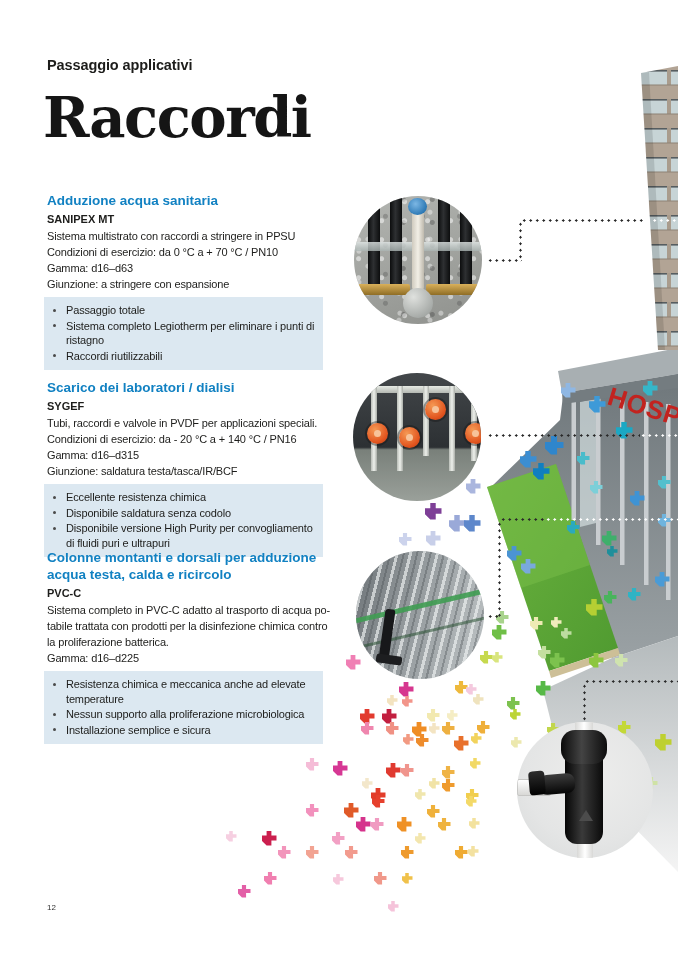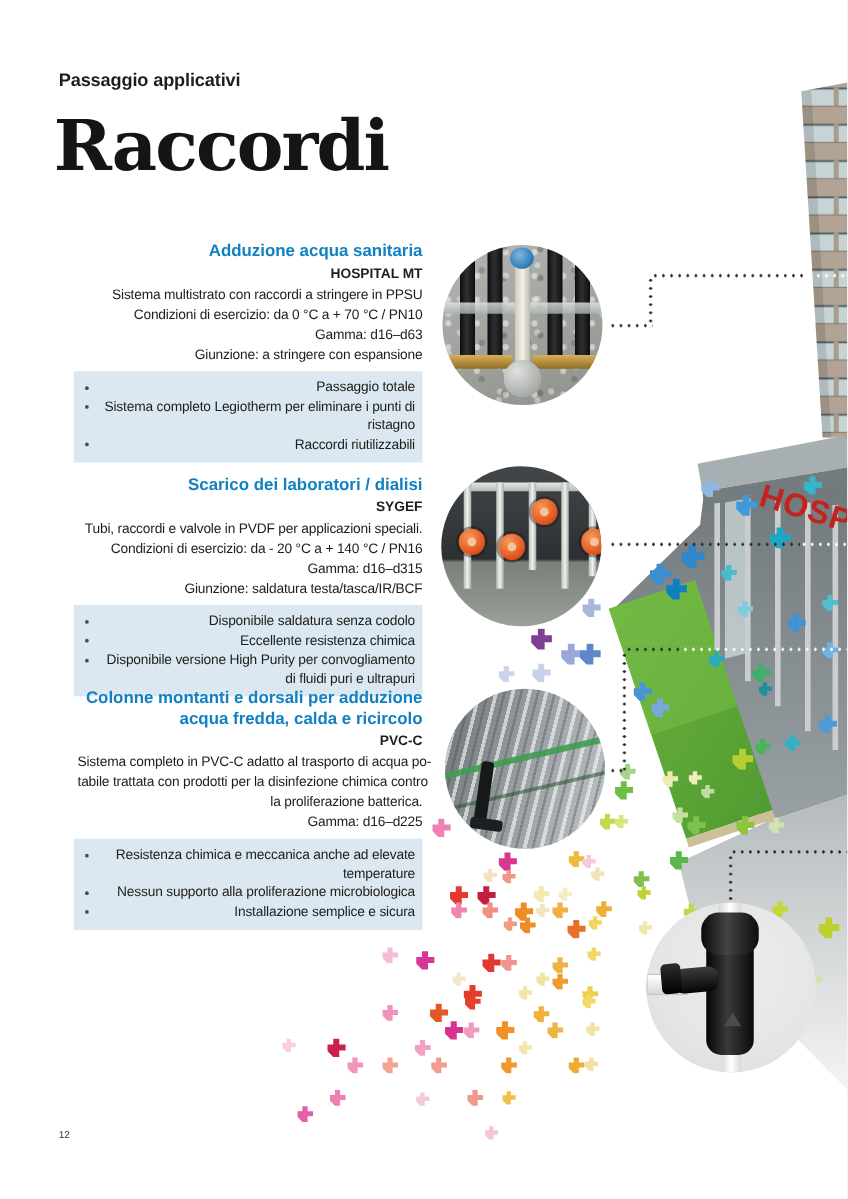--- a/index.html
+++ b/index.html
@@ -3,21 +3,21 @@
 <meta charset="utf-8">
 <style>
   html,body{margin:0;padding:0;background:#e9e9e9;}
   .page{position:relative;width:678px;height:959px;background:#ffffff;overflow:hidden;
         font-family:"Liberation Sans",sans-serif;color:#1d1d1b;margin:0 auto;}
 
   
   .eyebrow{position:absolute;left:47px;top:57px;font-size:14.5px;font-weight:bold;letter-spacing:-.1px;}
   .title{position:absolute;left:43px;top:84px;margin:0;font-family:"DejaVu Serif",serif;
          font-weight:bold;font-size:56px;letter-spacing:-1.5px;color:#151515;}
-  .sec{position:absolute;left:62px;width:276px;text-align:right;}
+  .sec{position:absolute;left:47px;width:276px;}
   .sec h2{margin:0 0 3px 0;font-size:13.5px;line-height:17px;font-weight:bold;color:#1181c2;}
   .prod{font-size:11px;font-weight:bold;line-height:15px;margin-bottom:1px;}
   .bodyline{font-size:11px;line-height:16px;letter-spacing:-.15px;white-space:nowrap;}
   .panel{list-style:none;margin:5px 0 0 -3px;padding:5px 6px 6px 0;width:273px;background:#dce8f1;}
   .panel li{position:relative;padding-left:22px;font-size:11px;line-height:14.5px;letter-spacing:-.15px;margin:1px 0;}
   .panel li .dot{position:absolute;left:9px;top:5.5px;width:3px;height:3px;border-radius:50%;background:#4a4a4a;}
   .pagenum{position:absolute;left:47px;top:903px;font-size:8px;color:#333;}
 
   
   .scene{position:absolute;left:0;top:0;z-index:1;}
@@ -309,48 +309,48 @@
     <div class="branch"></div>
     <div class="nut"></div>
     <div class="tri"></div>
   </div>
 
   <div class="eyebrow">Passaggio applicativi</div>
   <h1 class="title">Raccordi</h1>
 
   <section class="sec" style="top:192px">
     <h2>Adduzione acqua sanitaria</h2>
-    <div class="prod">HOSPITAL MT</div>
+    <div class="prod">SANIPEX MT</div>
     <div class="bodyline">Sistema multistrato con raccordi a stringere in PPSU</div>
     <div class="bodyline">Condizioni di esercizio: da 0 °C a + 70 °C / PN10</div>
     <div class="bodyline">Gamma: d16–d63</div>
     <div class="bodyline">Giunzione: a stringere con espansione</div>
     <ul class="panel">
       <li><span class="dot"></span><span>Passaggio totale</span></li>
       <li><span class="dot"></span><span>Sistema completo Legiotherm per eliminare i punti di ristagno</span></li>
       <li><span class="dot"></span><span>Raccordi riutilizzabili</span></li>
     </ul>
   </section>
 
   <section class="sec" style="top:379px">
     <h2>Scarico dei laboratori / dialisi</h2>
     <div class="prod">SYGEF</div>
     <div class="bodyline">Tubi, raccordi e valvole in PVDF per applicazioni speciali.</div>
     <div class="bodyline">Condizioni di esercizio: da - 20 °C a + 140 °C / PN16</div>
     <div class="bodyline">Gamma: d16–d315</div>
     <div class="bodyline">Giunzione: saldatura testa/tasca/IR/BCF</div>
     <ul class="panel">
+      <li><span class="dot"></span><span>Eccellente resistenza chimica</span></li>
       <li><span class="dot"></span><span>Disponibile saldatura senza codolo</span></li>
-      <li><span class="dot"></span><span>Eccellente resistenza chimica</span></li>
       <li><span class="dot"></span><span>Disponibile versione High Purity per convogliamento di fluidi puri e ultrapuri</span></li>
     </ul>
   </section>
 
   <section class="sec" style="top:549px">
-    <h2>Colonne montanti e dorsali per adduzione acqua fredda, calda e ricircolo</h2>
+    <h2>Colonne montanti e dorsali per adduzione acqua testa, calda e ricircolo</h2>
     <div class="prod">PVC-C</div>
     <div class="bodyline">Sistema completo in PVC-C adatto al trasporto di acqua po-</div>
     <div class="bodyline">tabile trattata con prodotti per la disinfezione chimica contro</div>
     <div class="bodyline">la proliferazione batterica.</div>
     <div class="bodyline">Gamma: d16–d225</div>
     <ul class="panel">
       <li><span class="dot"></span><span>Resistenza chimica e meccanica anche ad elevate temperature</span></li>
       <li><span class="dot"></span><span>Nessun supporto alla proliferazione microbiologica</span></li>
       <li><span class="dot"></span><span>Installazione semplice e sicura</span></li>
     </ul>

